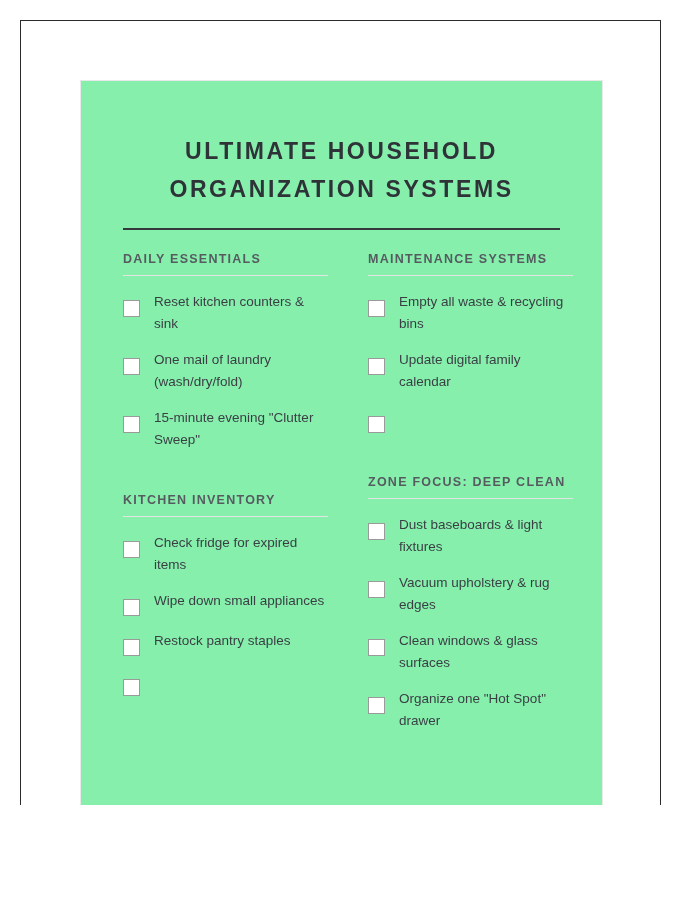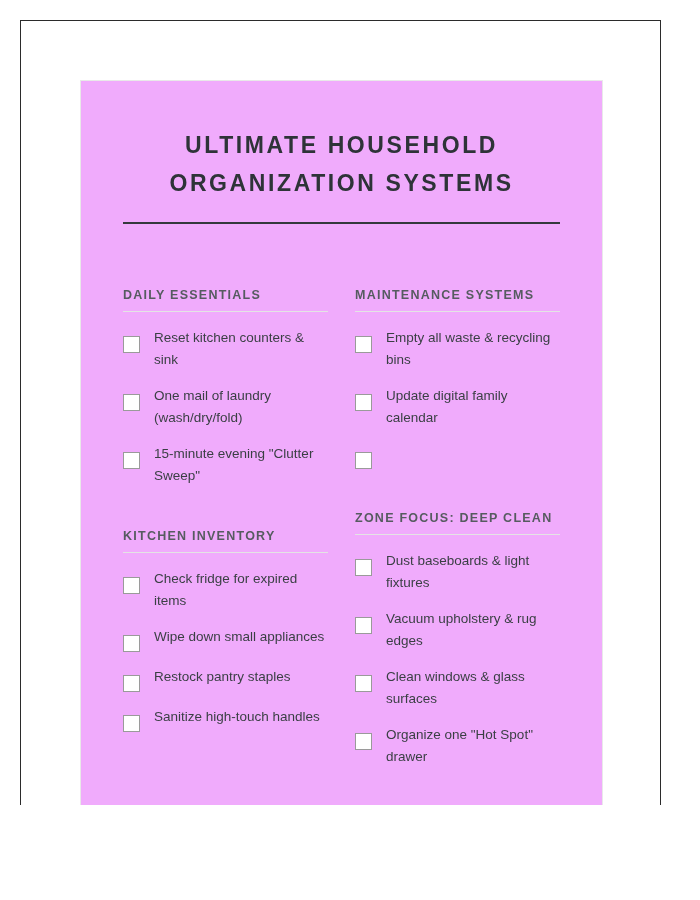--- a/index.html
+++ b/index.html
@@ -28,22 +28,22 @@
 
   
   .sheet {
     position: absolute;
     left: 59px;      
     top: 59px;       
     width: 523px;    
     height: 746px;
     border: 1px solid #e9e9e9;
     border-bottom: none;
-    background: #f0abfc;
-    padding: 2px 42px;
+    background: #86efac;
+    padding: 8px 42px;
     overflow: hidden;
   }
 
   
   .title {
     margin-top: 43px;
     text-align: center;
     font-size: 23px;
     font-weight: bold;
     letter-spacing: 2.6px;
@@ -53,24 +53,23 @@
   }
 
   .title-rule {
     margin: 20px 0 0 0;
     height: 2px;
     background: #35393d;
   }
 
   
   .columns {
-    margin-top: 64px;
+    margin-top: 22px;
     display: flex;
-    gap: 12px;
-    justify-content: space-between;
+    gap: 40px;
   }
 
   .column {
     width: 205px;
     flex: 0 0 205px;
   }
 
   .section + .section { margin-top: 42px; }
 
   .section-title {
@@ -155,21 +154,20 @@
             <div class="item">
               <div class="checkbox"></div>
               <div class="item-label">Wipe down small appliances</div>
             </div>
             <div class="item">
               <div class="checkbox"></div>
               <div class="item-label">Restock pantry staples</div>
             </div>
             <div class="item">
               <div class="checkbox"></div>
-              <div class="item-label">Sanitize high-touch handles</div>
             </div>
           </div>
         </div>
       <div class="column" id="col-1">
           <div class="section">
             <div class="section-title">MAINTENANCE SYSTEMS</div>
             <div class="section-rule"></div>
             <div class="item">
               <div class="checkbox"></div>
               <div class="item-label">Empty all waste &amp; recycling bins</div>

